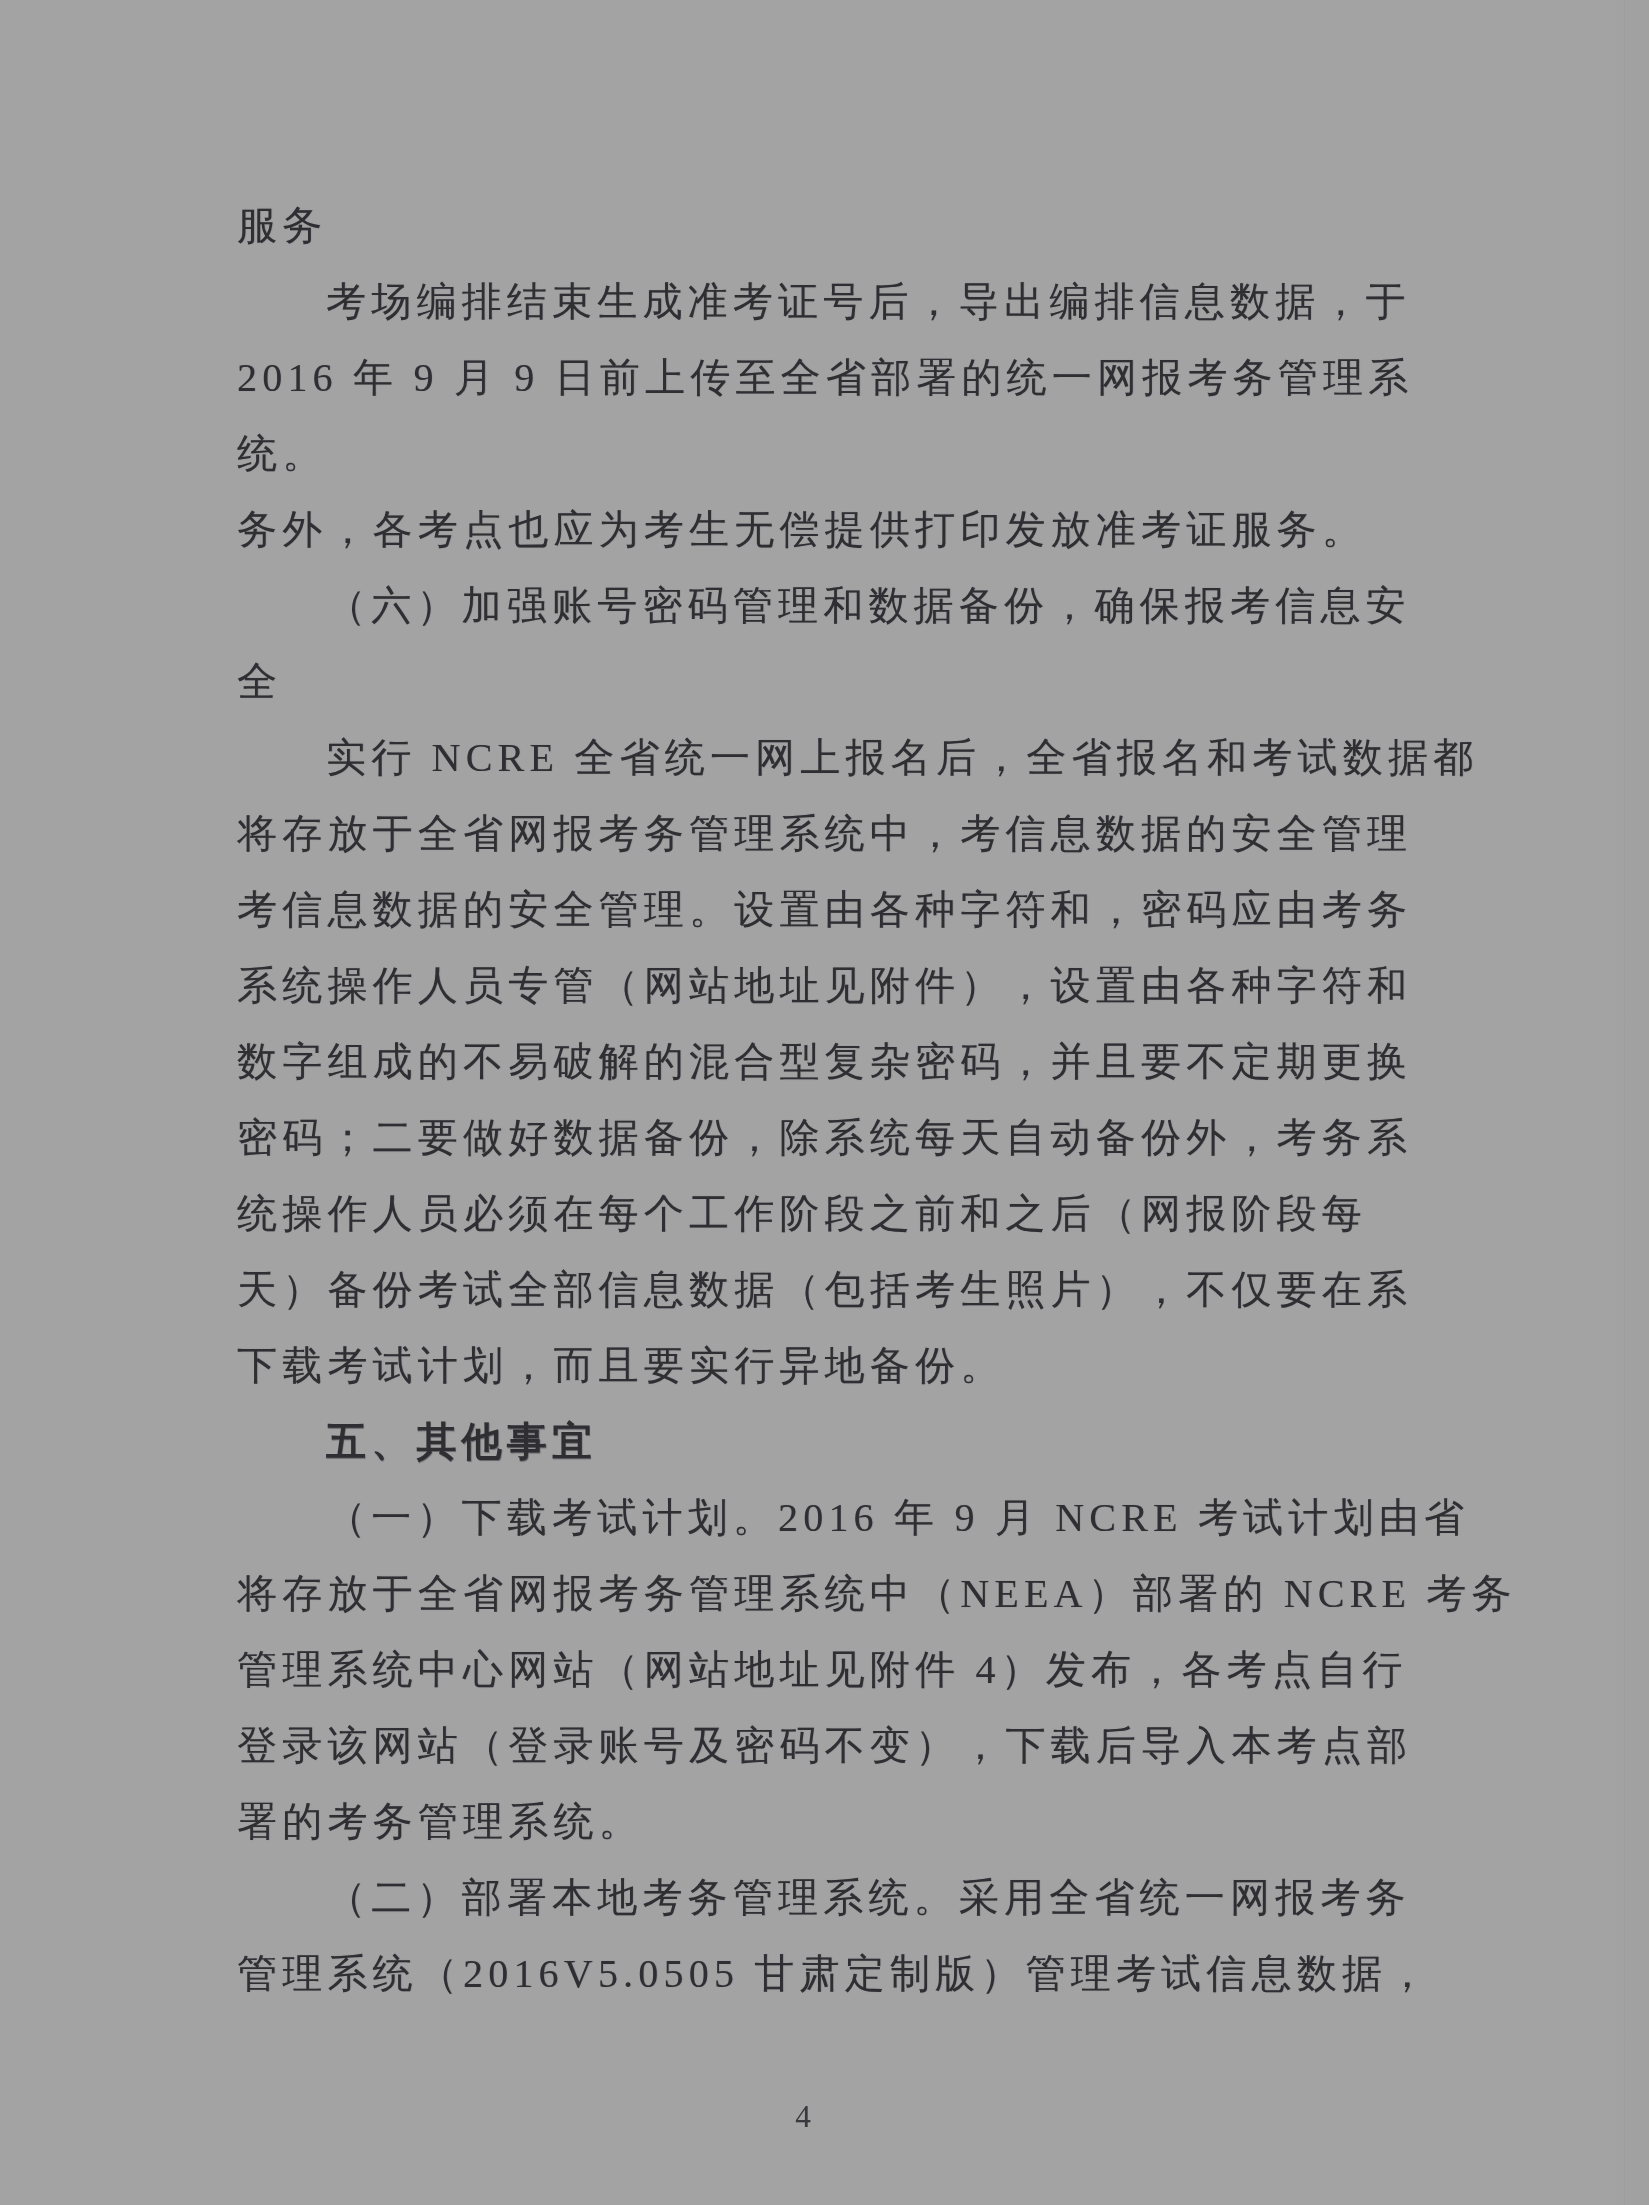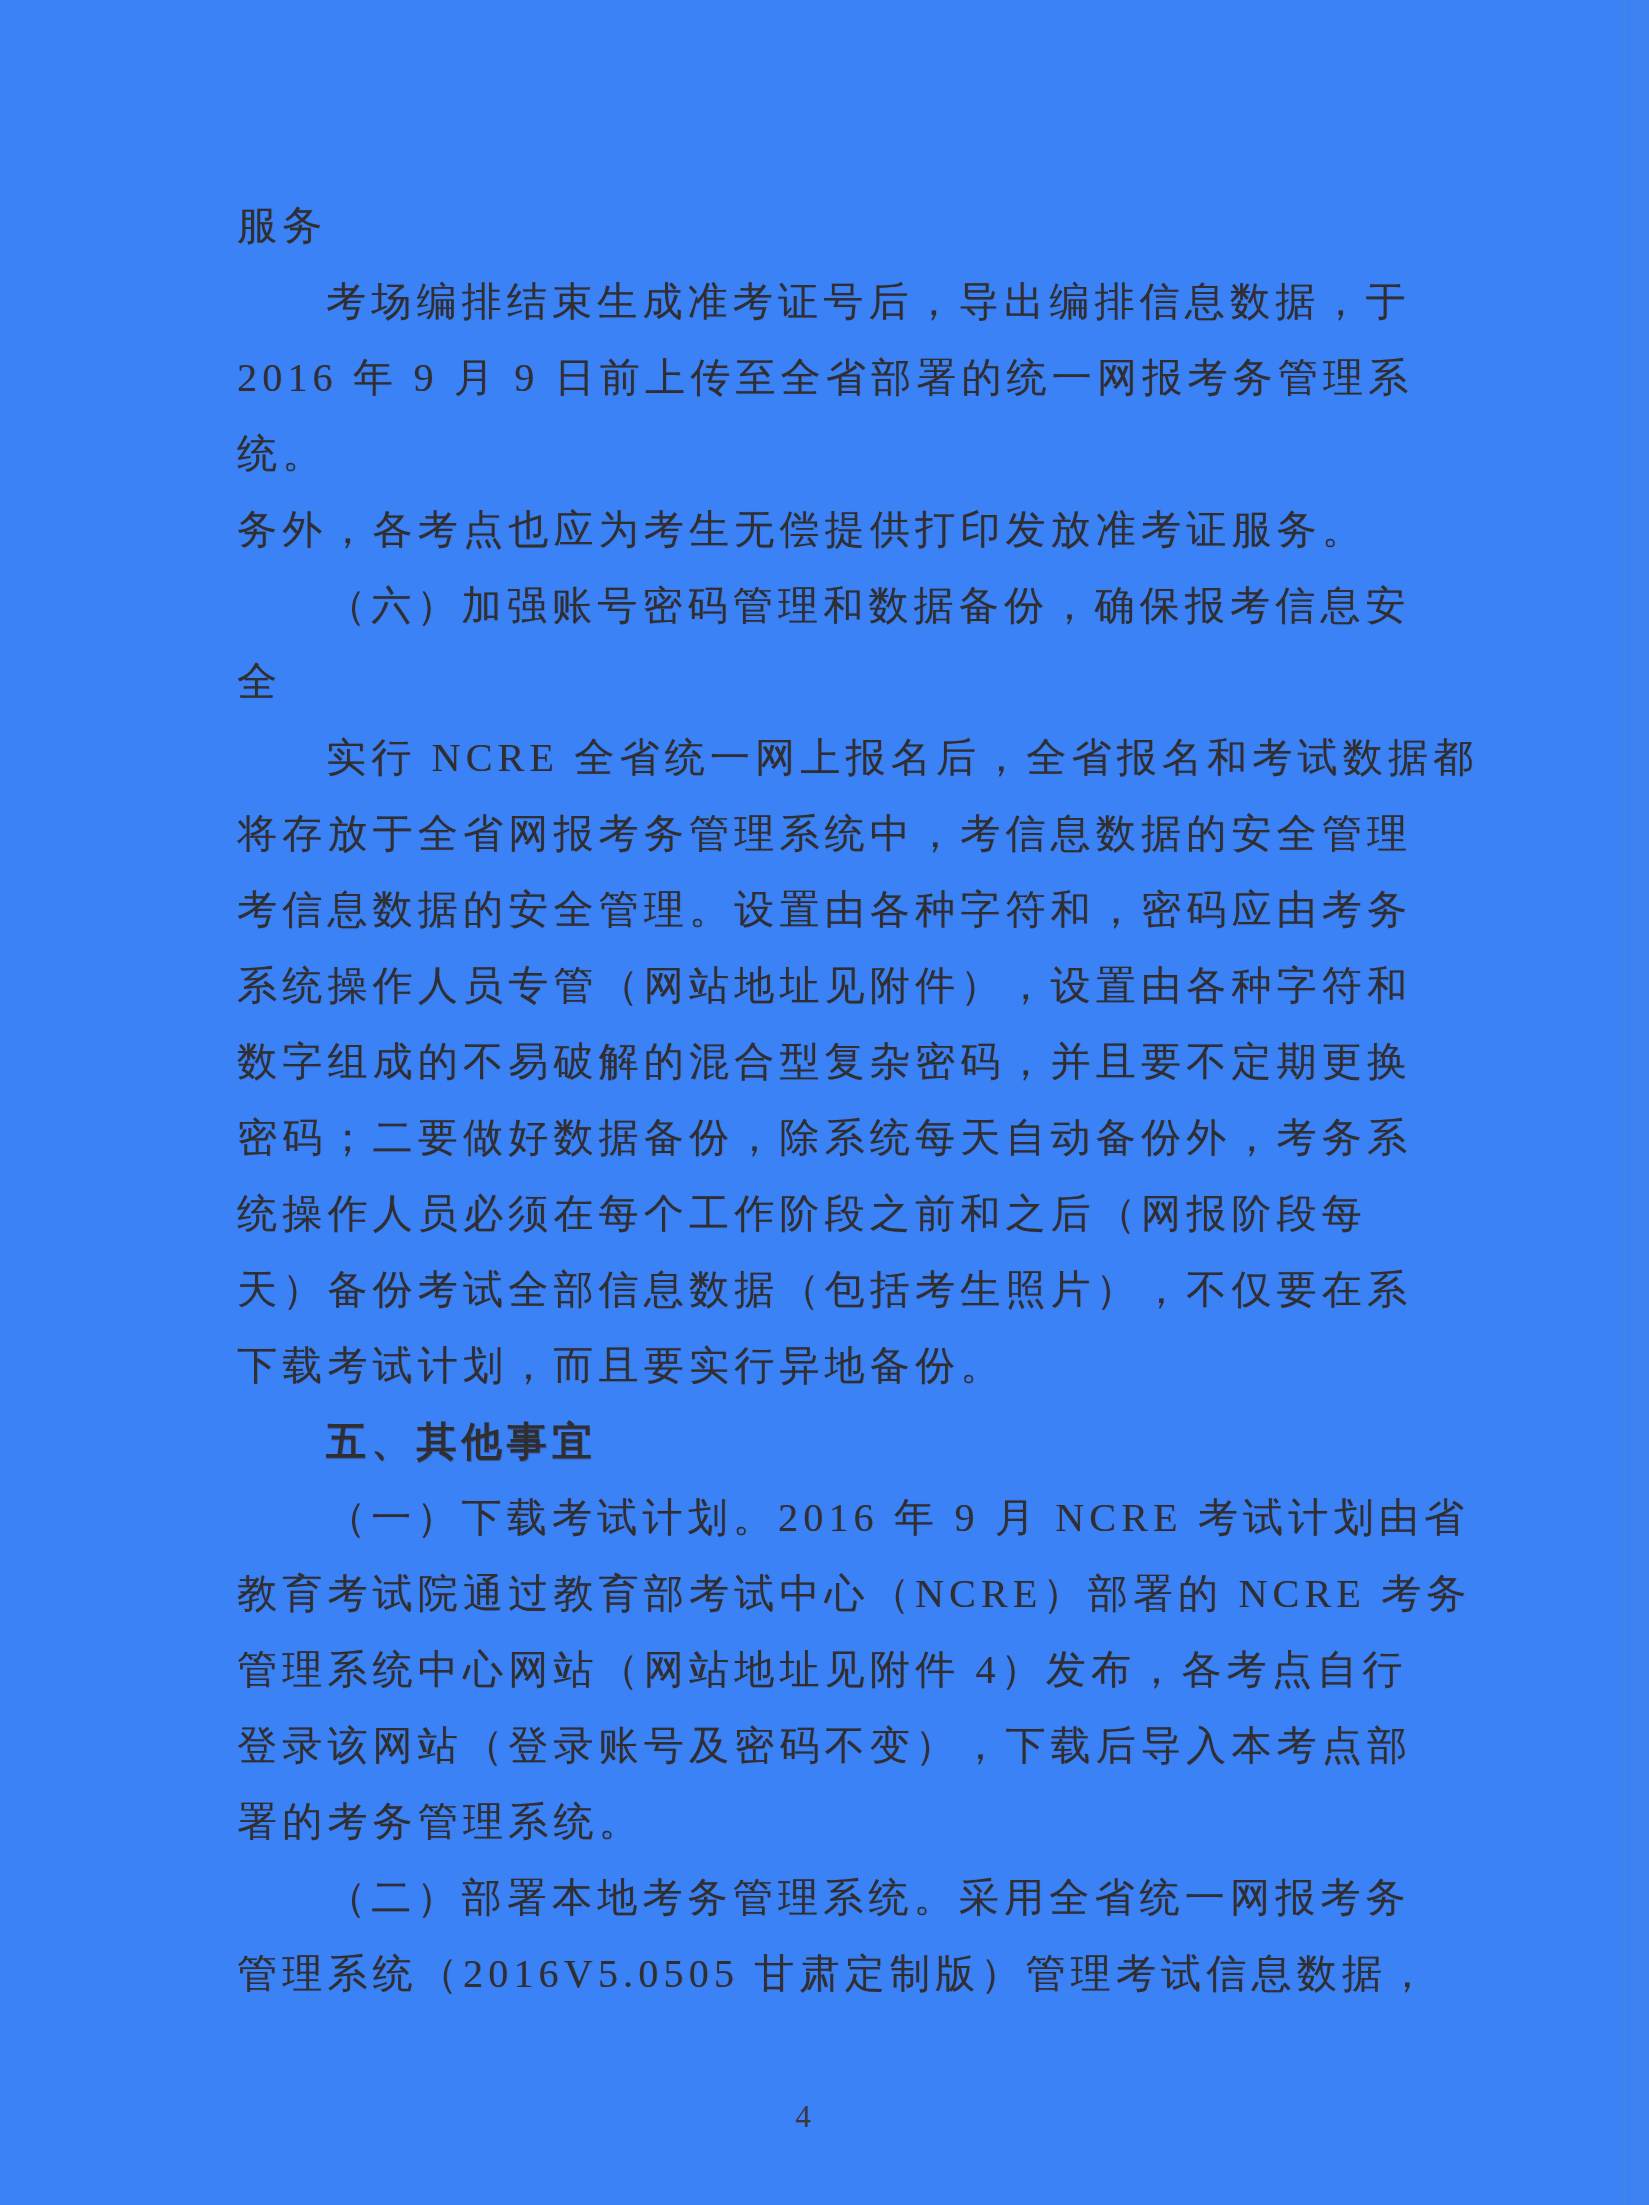--- a/index.html
+++ b/index.html
@@ -4,21 +4,21 @@
 <style>
   html, body {
     margin: 0;
     padding: 0;
     background: #e9e7e4;
   }
   .page {
     position: relative;
     width: 1649px;
     height: 2205px;
-    background: #3b82f6;
+    background: #a3a3a3;
     font-family: "Liberation Serif", "DejaVu Serif", serif;
     color: #2f2e33;
     overflow: hidden;
   }
   
   .page::after {
     content: "";
     position: absolute;
     top: 0; right: 0;
     width: 39px; height: 100%;
@@ -82,21 +82,21 @@
       <div class="line">将存放于全省网报考务管理系统中，考信息数据的安全管理</div>
       <div class="line">考信息数据的安全管理。设置由各种字符和，密码应由考务</div>
       <div class="line">系统操作人员专管（网站地址见附件），设置由各种字符和</div>
       <div class="line">数字组成的不易破解的混合型复杂密码，并且要不定期更换</div>
       <div class="line">密码；二要做好数据备份，除系统每天自动备份外，考务系</div>
       <div class="line">统操作人员必须在每个工作阶段之前和之后（网报阶段每</div>
       <div class="line">天）备份考试全部信息数据（包括考生照片），不仅要在系</div>
       <div class="line">下载考试计划，而且要实行异地备份。</div>
       <div class="line indent bold">五、其他事宜</div>
       <div class="line indent">（一）下载考试计划。2016 年 9 月 NCRE 考试计划由省</div>
-      <div class="line">教育考试院通过教育部考试中心（NCRE）部署的 NCRE 考务</div>
+      <div class="line">将存放于全省网报考务管理系统中（NEEA）部署的 NCRE 考务</div>
       <div class="line">管理系统中心网站（网站地址见附件 4）发布，各考点自行</div>
       <div class="line">登录该网站（登录账号及密码不变），下载后导入本考点部</div>
       <div class="line">署的考务管理系统。</div>
       <div class="line indent">（二）部署本地考务管理系统。采用全省统一网报考务</div>
       <div class="line">管理系统（2016V5.0505 甘肃定制版）管理考试信息数据，</div>
     </div>
   <div class="page-number">4</div>
   <div class="scan-edge"></div>
 </div>
 

